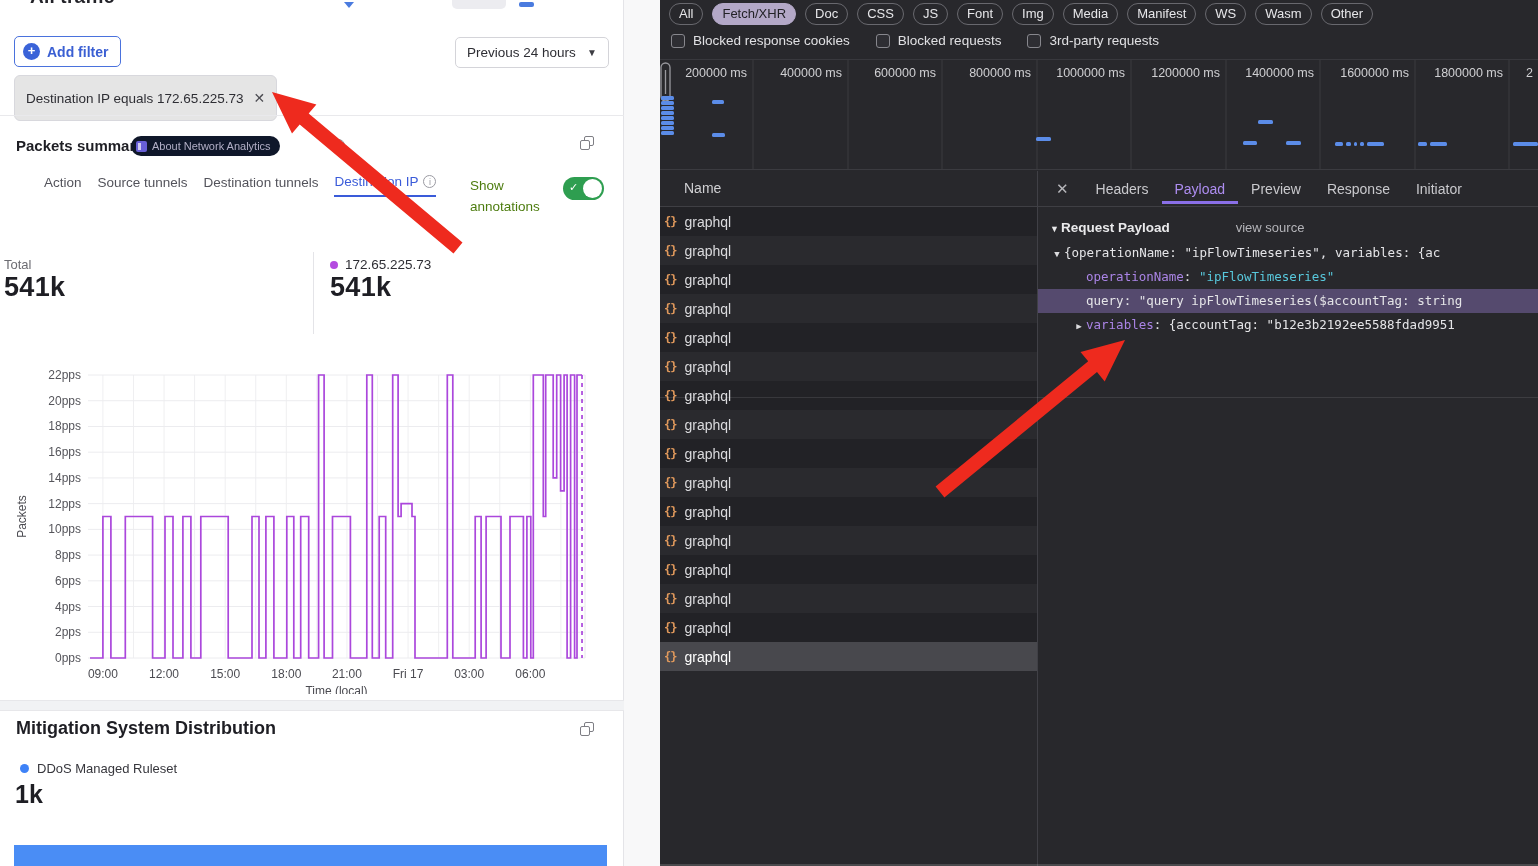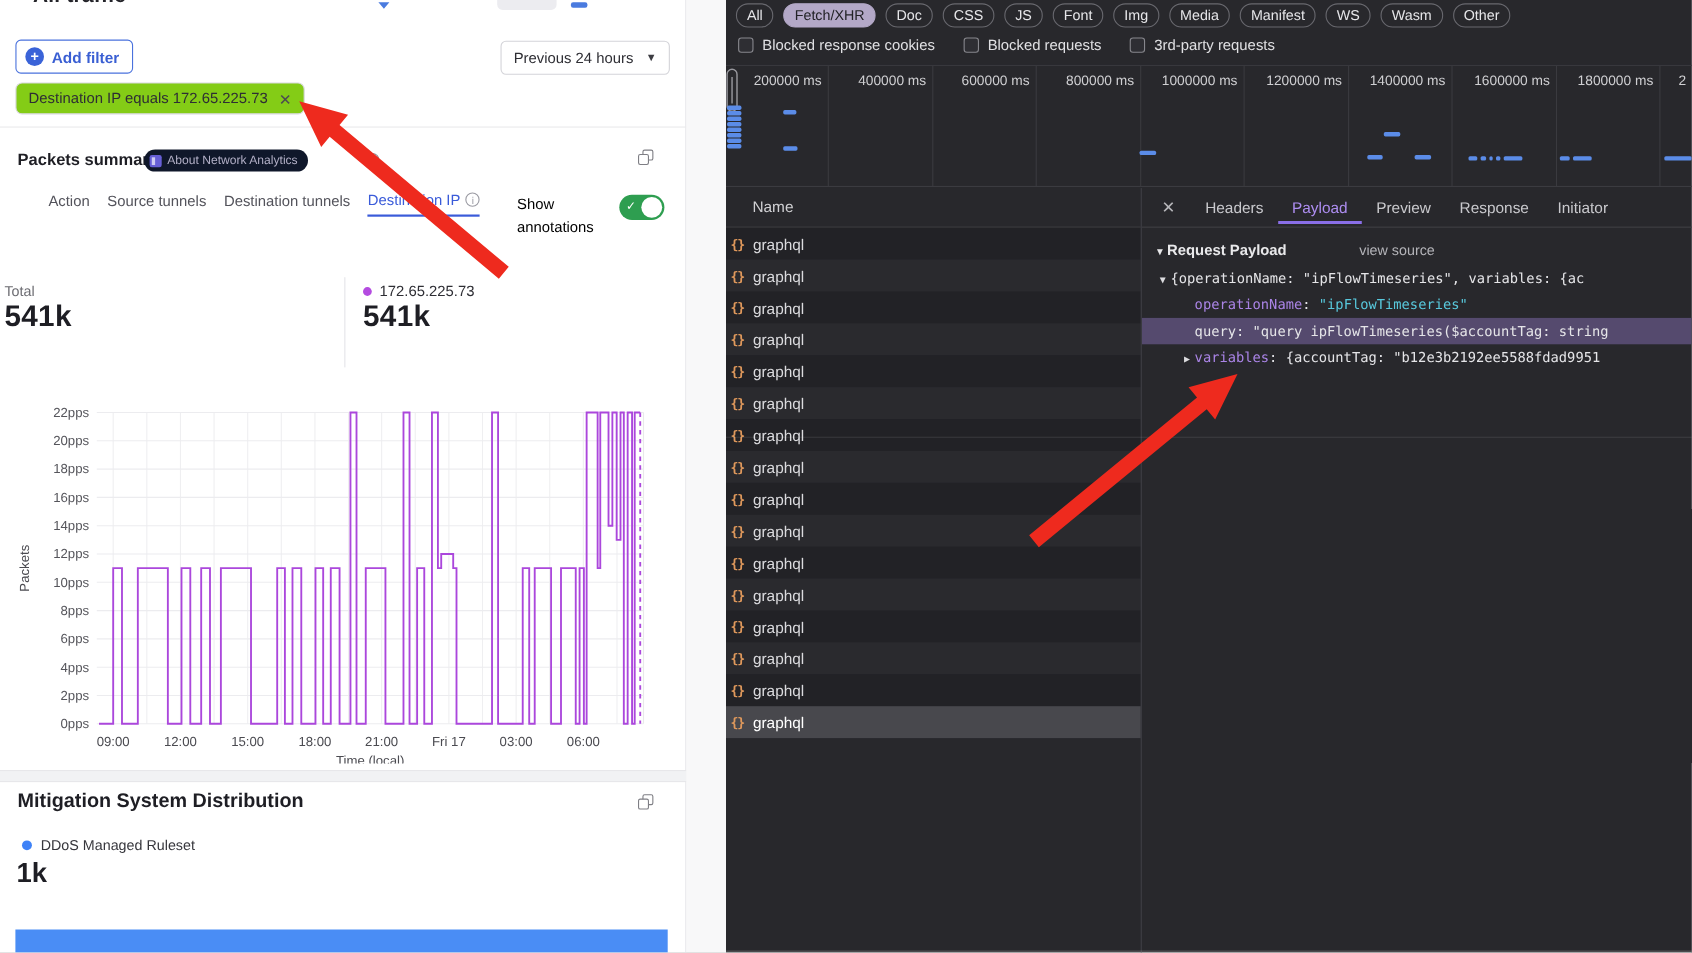--- a/index.html
+++ b/index.html
@@ -21,23 +21,23 @@
 
   #add-filter { position:absolute; left:14px; top:36px; height:31px; padding:0 12px 0 8px;
       display:flex; align-items:center; gap:7px; border:1px solid #4a72dd; border-radius:5px;
       background:#fff; color:#3a5fd3; font-size:14px; font-weight:600; cursor:pointer; }
   #add-filter .plus { width:17px; height:17px; border-radius:50%; background:#3a63d8; color:#fff;
       font-size:13px; line-height:16px; text-align:center; font-weight:700; }
   #time-range { position:absolute; left:455px; top:37px; width:154px; height:31px;
       display:flex; align-items:center; justify-content:space-between; padding:0 11px;
       border:1px solid #d4d4d9; border-radius:5px; background:#fff; color:#2e2e34; font-size:13.5px; }
   #time-range .caret { font-size:10px; color:#3c3c42; }
-  #filter-chip { position:absolute; left:14px; top:75px; height:29px; padding:0 11px;
+  #filter-chip { position:absolute; left:14px; top:75px; height:46px; padding:0 11px;
       display:flex; align-items:center; gap:10px; border:1px solid #d8d8dd; border-radius:6px;
-      background:#84cc16; color:#2e2e34; font-size:13.5px; }
+      background:#e5e5e5; color:#2e2e34; font-size:13.5px; }
   #filter-chip .x { color:#4c4c52; font-size:14px; cursor:pointer; }
   #divider-1 { position:absolute; left:0; top:115px; width:624px; height:1px; background:#e9e9ec; }
 
   #packets-title { position:absolute; left:16px; top:137px; font-size:15px; font-weight:700; color:#1e1e24; }
   #about-badge { position:absolute; left:131px; top:136px; height:20px; padding:0 9px 0 5px;
       display:flex; align-items:center; gap:5px; border-radius:10px; background:#0f172a; }
   #about-badge .bicon { width:11px; height:11px; border-radius:2px; background:#675fd6; position:relative; }
   #about-badge .bicon::after { content:""; position:absolute; left:2px; top:2px; width:3px; height:7px; background:#cfcbf2; }
   #about-badge .btxt { font-size:11px; color:#b2afc6; }
   .clock-icon { position:absolute; left:332px; top:139px; width:13px; height:13px; border:1.4px solid #8e8e94;
@@ -47,21 +47,21 @@
   .popup-icon i { position:absolute; display:block; width:10px; height:10px; border:1.4px solid #7e7e84; border-radius:2px; background:#fff; }
   .popup-icon i:first-child { right:0; top:0; }
   .popup-icon i:last-child  { left:0; bottom:0; }
 
   #tabs-row1 { position:absolute; left:16px; top:174px; display:flex; gap:16px; font-size:13.5px; color:#53535b;margin-left:28px; }
   #tabs-row2 { position:absolute; left:16px; top:209px; display:flex; gap:20px; font-size:13.5px; color:#53535b; }
   .ptab { padding-bottom:6px; cursor:pointer; white-space:nowrap; display:flex; align-items:center; gap:5px; }
   .ptab.sel { color:#3a5bd9; border-bottom:2px solid #3a5bd9; }
   .info-i { width:13px; height:13px; border:1.2px solid #9a9aa2; border-radius:50%; color:#9a9aa2;
       font-size:9px; line-height:12px; text-align:center; font-style:normal; }
-  #show-annot { position:absolute; left:470px; top:175px; width:86px; font-size:13.5px; color:#000000; line-height:21px; }
+  #show-annot { position:absolute; left:470px; top:175px; width:86px; font-size:13.5px; color:#4d7c0f; line-height:21px; }
   #annot-toggle { position:absolute; left:563px; top:177px; width:41px; height:23px; border-radius:12px;
       background:#2e9e50; cursor:pointer; }
   #annot-toggle .knob { position:absolute; right:2px; top:2px; width:19px; height:19px; border-radius:50%; background:#fff; }
   #annot-toggle .chk { position:absolute; left:6px; top:4px; color:#fff; font-size:11px; }
 
   .stat-label { font-size:13px; color:#6c6c72; }
   .stat-value { font-size:27px; font-weight:700; color:#1e1e24; letter-spacing:.3px; }
   #stat1 { position:absolute; left:4px; top:257px; }
   #stat2 { position:absolute; left:330px; top:257px; }
   #stat2 .leg { display:flex; align-items:center; gap:7px; font-size:13.5px; color:#2e2e34; }

